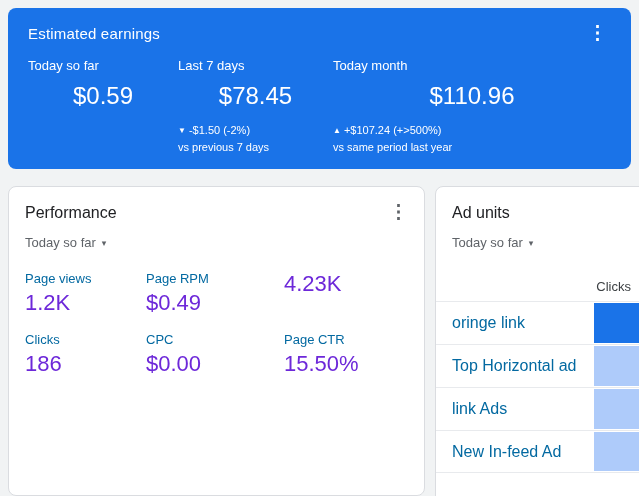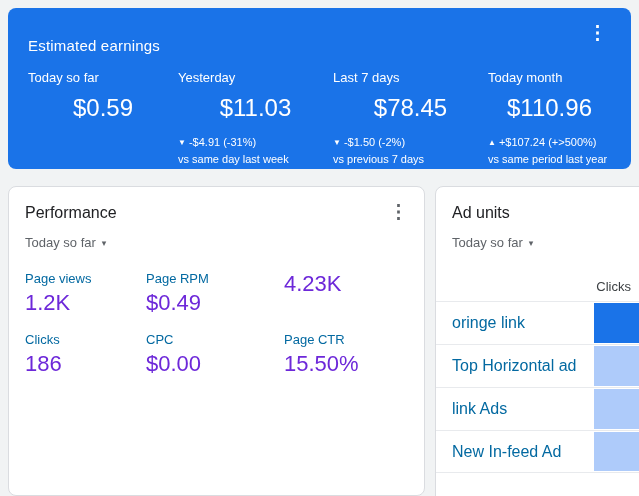--- a/index.html
+++ b/index.html
@@ -23,21 +23,21 @@
   
   .earnings-card {
     left: 8px; top: 8px;
     width: 623px; height: 161px;
     background: #1a73e8;
     border: none;
     color: #ffffff;
     padding: 16px 20px;
   }
   .earnings-head { display: flex; justify-content: space-between; align-items: flex-start; }
-  .earnings-title { font-size: 15px; font-weight: 500; letter-spacing: .2px; line-height: 20px; margin-top: 12px; }
+  .earnings-title { font-size: 15px; font-weight: 500; letter-spacing: .2px; line-height: 20px; }
   .dots-btn {
     background: transparent; border: none; cursor: pointer;
     font-size: 19px; line-height: 18px; font-weight: bold;
     color: inherit; padding: 0 4px;
   }
   .dots-btn.light { color: #ffffff; }
   .dots-btn.dark  { color: #5f6368; }
   .earnings-cols { display: flex; margin-top: 14px; }
   .ecol { flex: 0 0 155px; }
   .ecol:first-child { flex: 0 0 150px; }
@@ -109,28 +109,20 @@
       <h2 class="earnings-title">Estimated earnings</h2>
       <button class="dots-btn light">⋮</button>
     </div>
     <div class="earnings-cols">
 
       <div class="ecol">
         <div class="elabel">Today so far</div>
         <div class="evalue">$0.59</div>
       </div>
 
-      <div class="ecol">
-        <div class="elabel">Yesterday</div>
-        <div class="evalue">$11.03</div>
-        <div class="edelta">
-          <span class="tri">▼</span><span>-$4.91 (-31%)</span>
-        </div>
-        <div class="ecompare">vs same day last week</div>
-      </div>
 
       <div class="ecol">
         <div class="elabel">Last 7 days</div>
         <div class="evalue">$78.45</div>
         <div class="edelta">
           <span class="tri">▼</span><span>-$1.50 (-2%)</span>
         </div>
         <div class="ecompare">vs previous 7 days</div>
       </div>
 

